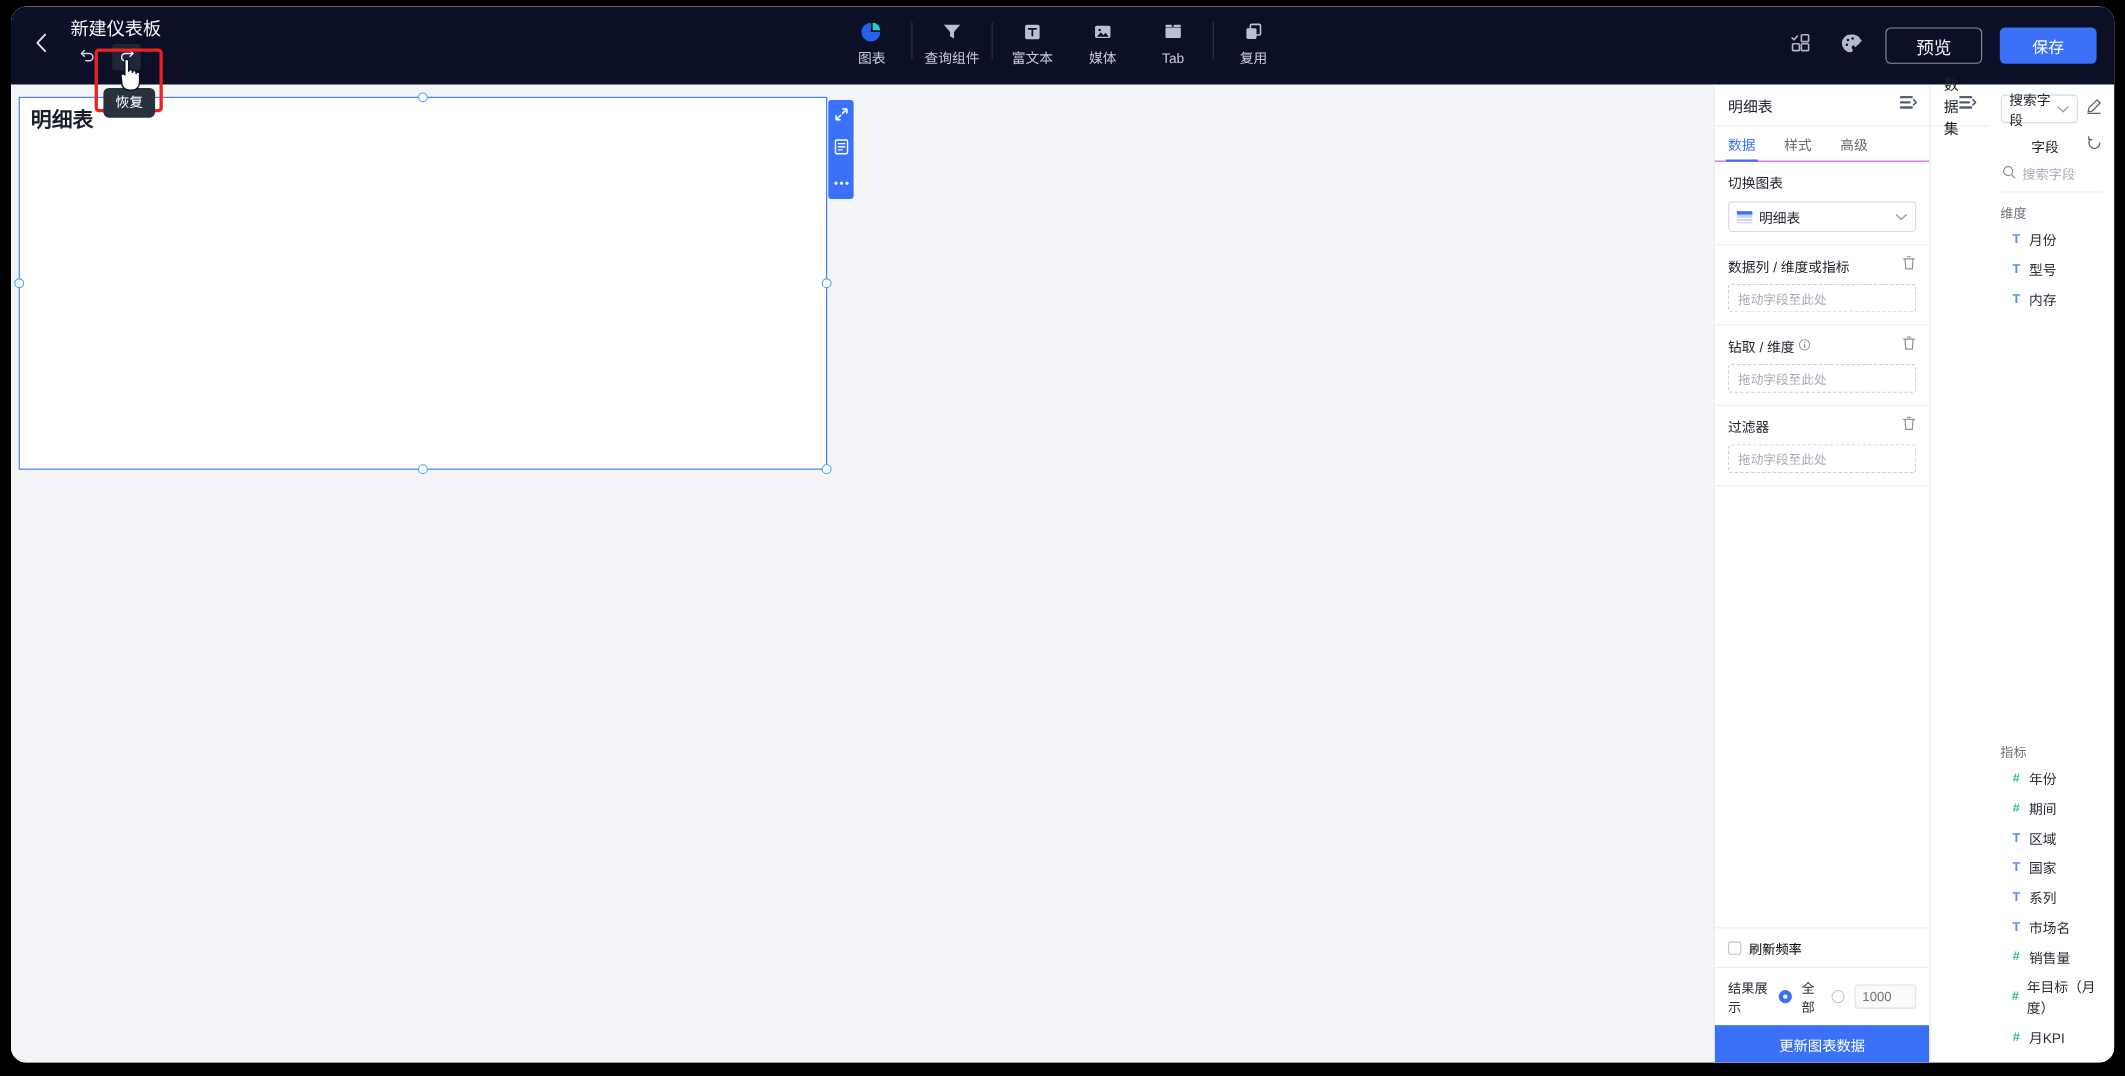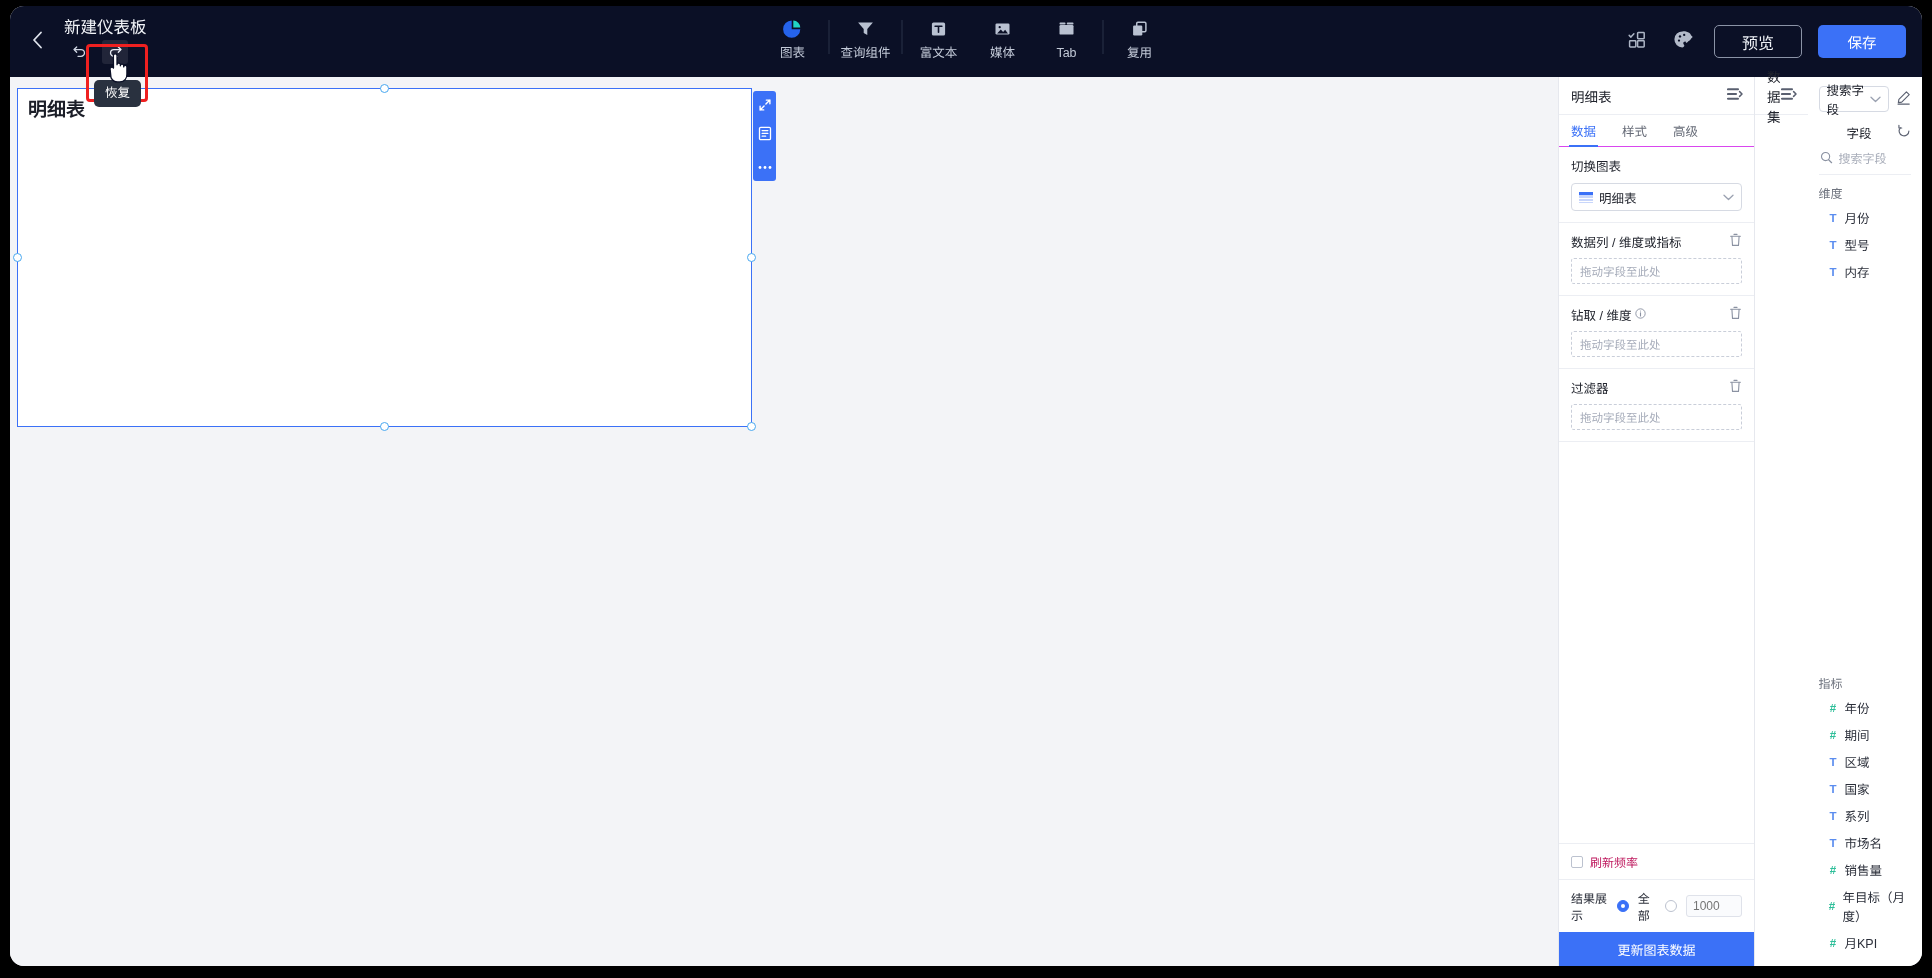--- a/index.html
+++ b/index.html
@@ -310,21 +310,21 @@
     border-top: 1px solid #eceef3;
     flex: 0 0 auto;
   }
   .chk {
     width: 12px; height: 12px;
     border: 1px solid #bcc2cf;
     border-radius: 2px;
     background: #fff;
     cursor: pointer;
   }
-  .chk-label { font-size: 12px; color: #be185d; }
+  .chk-label { font-size: 12px; color: #000000; }
   .result-row {
     display: flex; align-items: center; gap: 9px;
     padding: 9px 12px;
     border-top: 1px solid #eceef3;
     flex: 0 0 auto;
   }
   .result-label { font-size: 12px; color: #2b2f3a; }
   .radio {
     width: 12px; height: 12px;
     border: 1px solid #bcc2cf;

